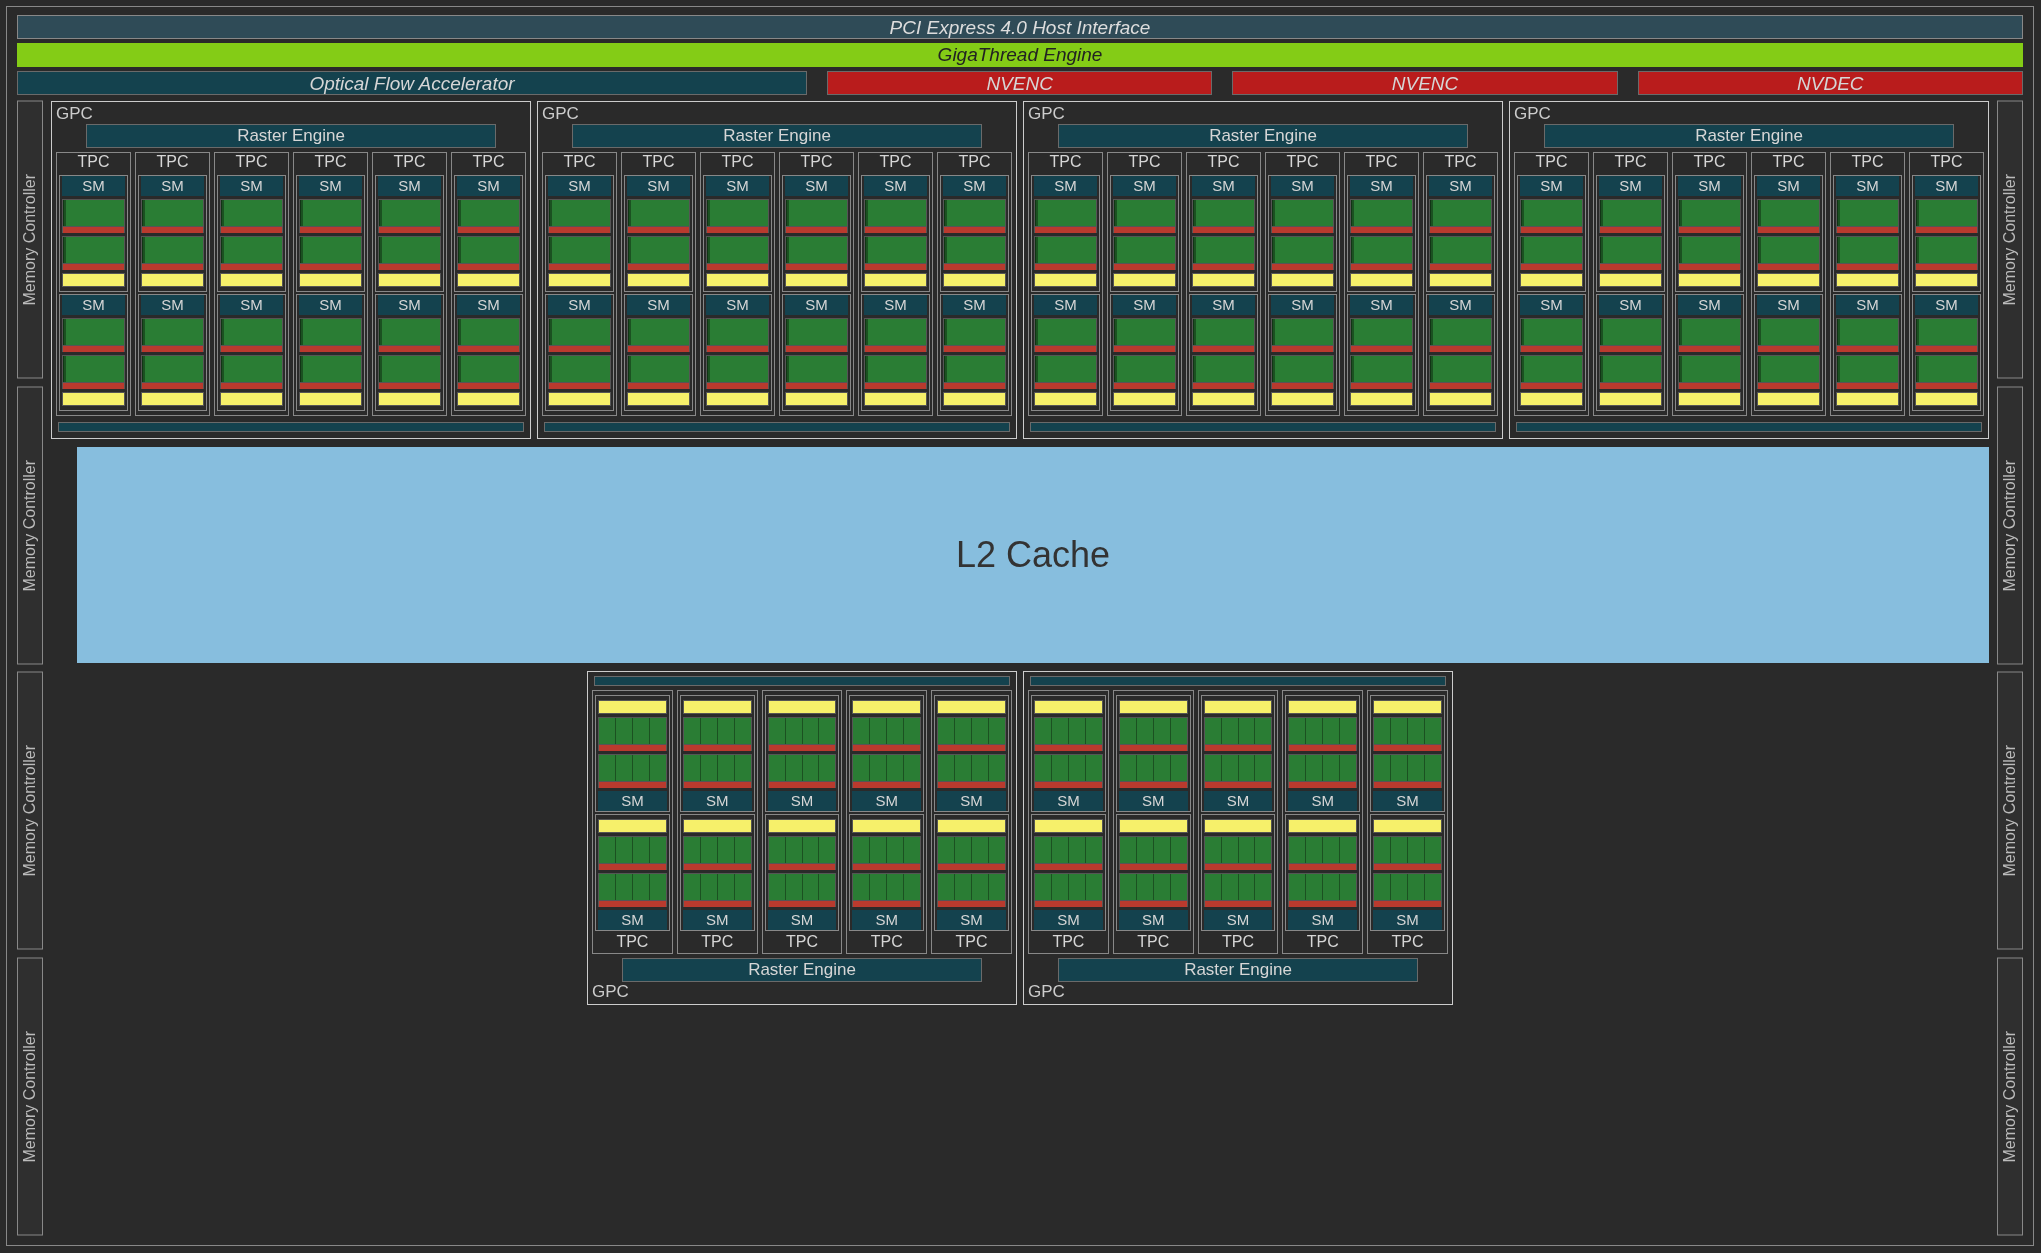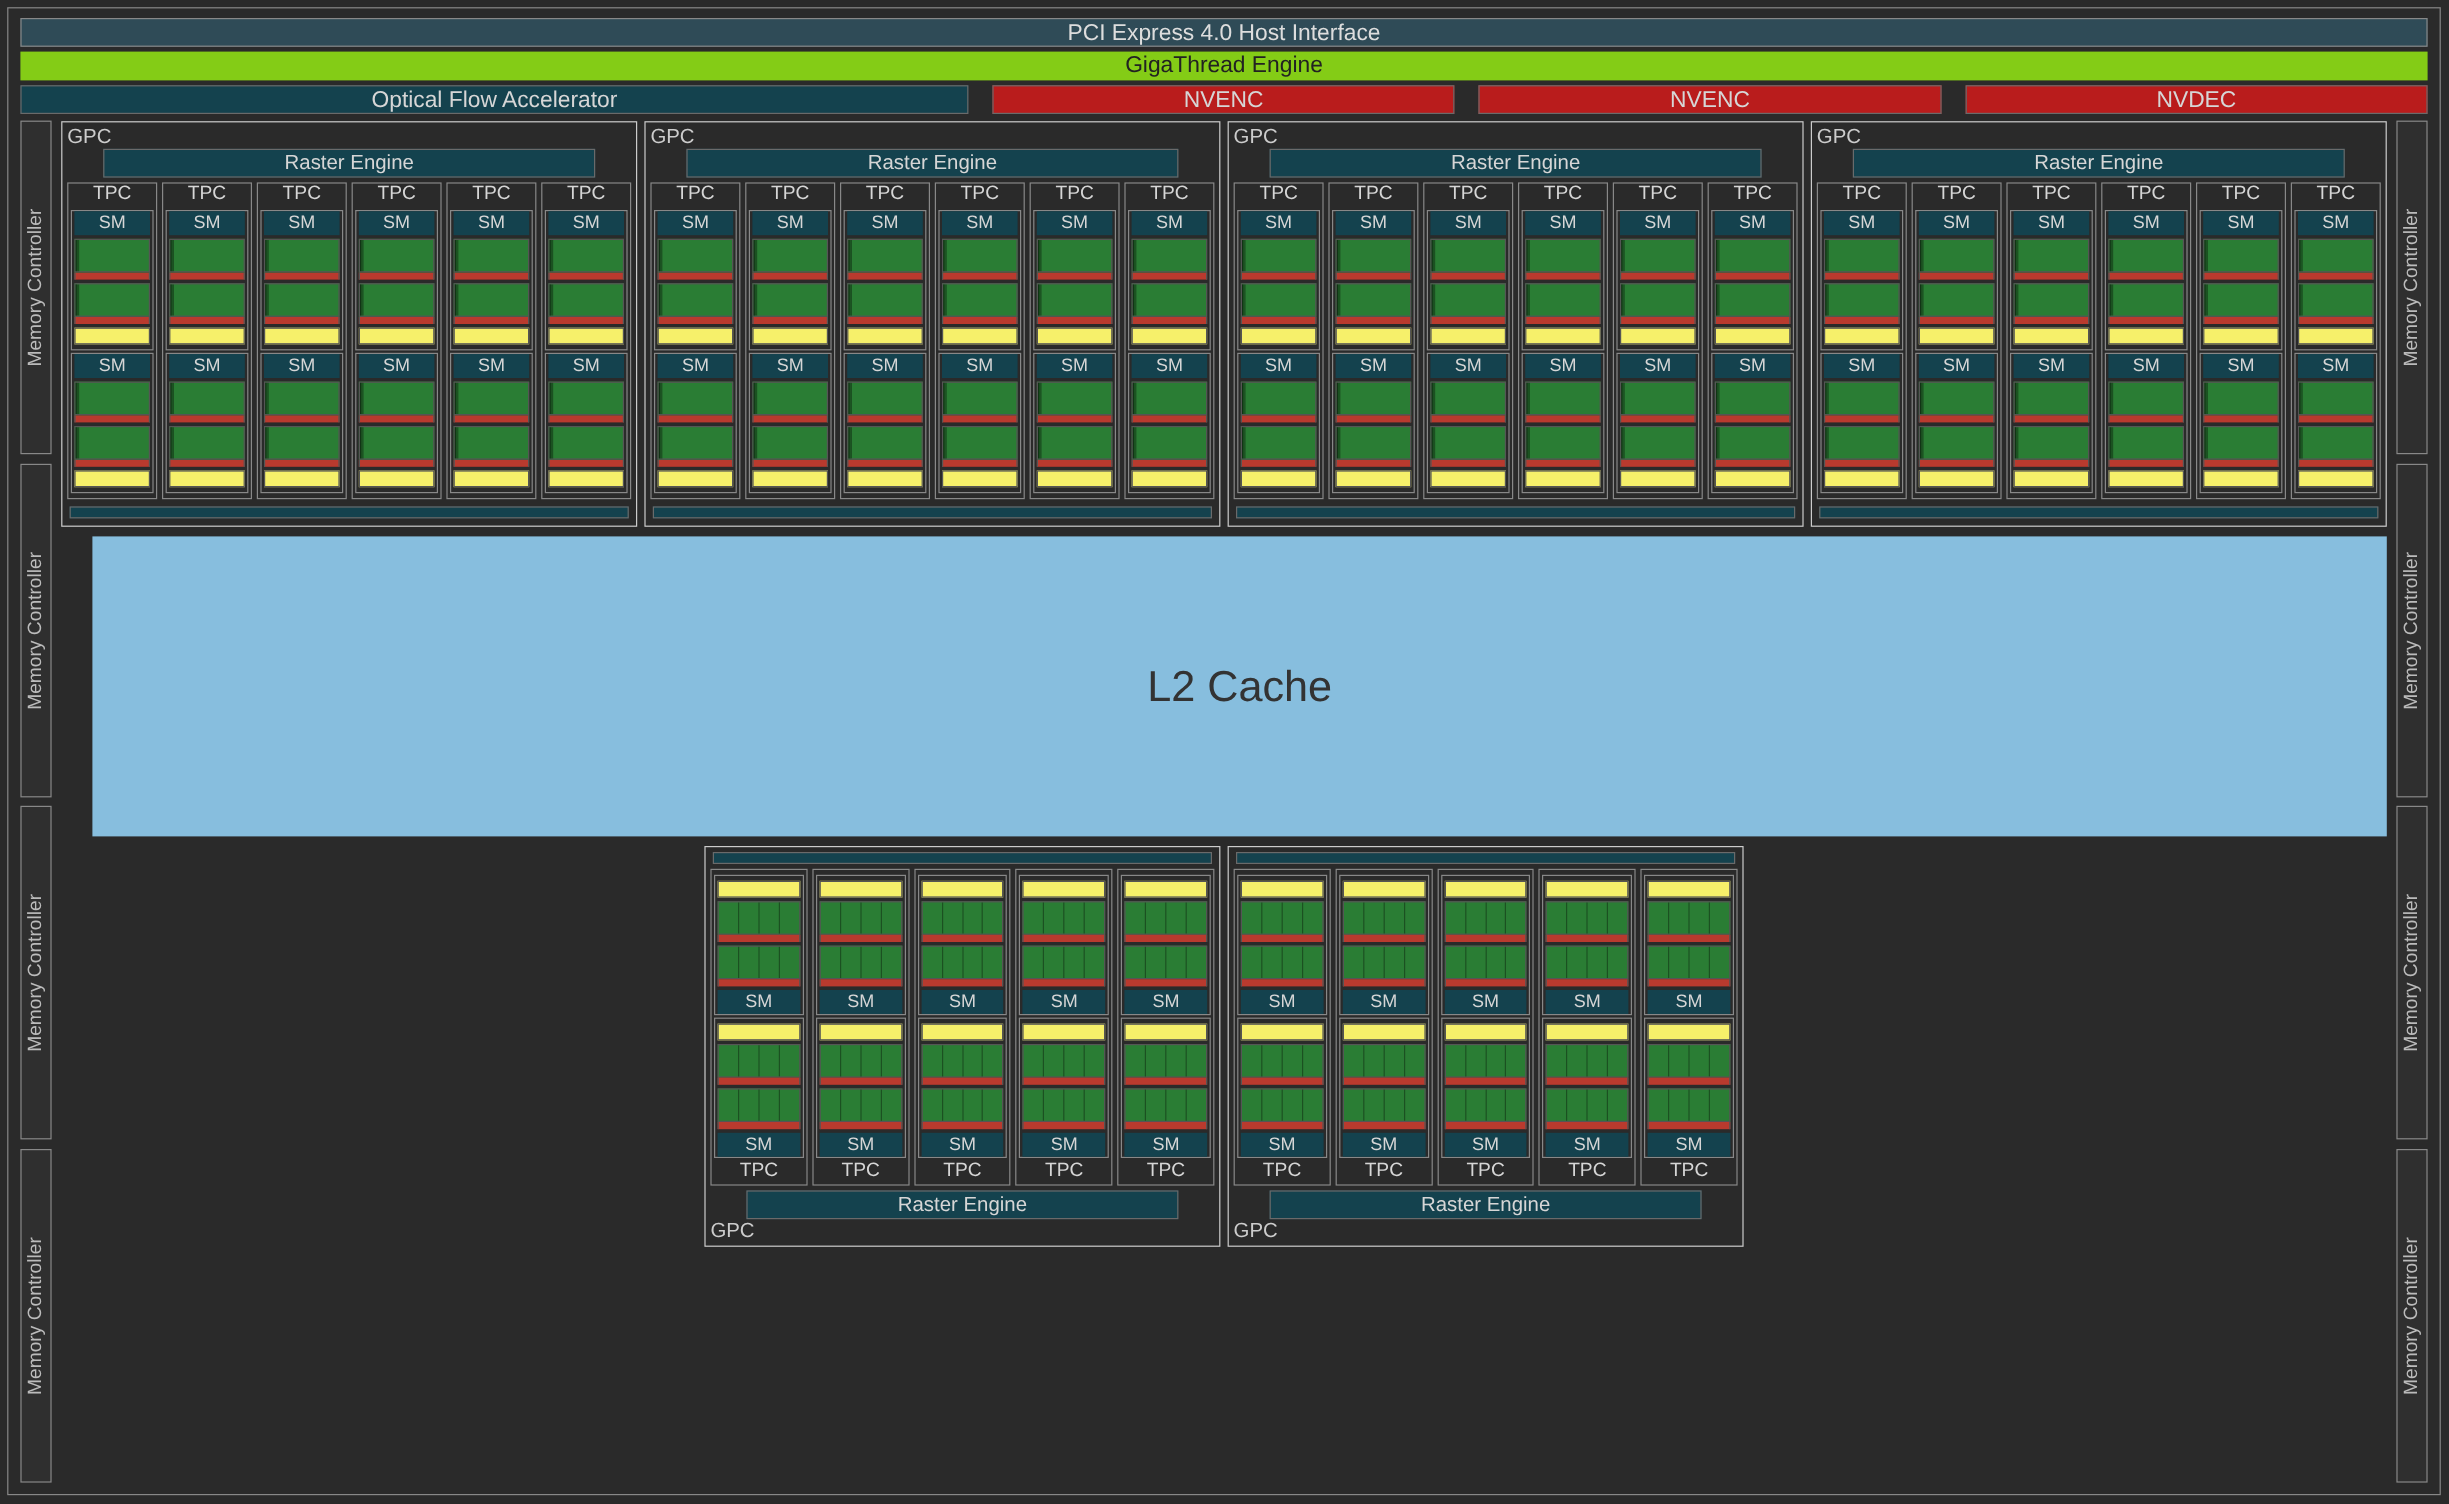--- a/index.html
+++ b/index.html
@@ -14,21 +14,21 @@
   .outer {
     width: 2028px;
     height: 1240px;
     margin: 6px;
     background: #2a2a2a;
     border: 1px solid #888;
     padding: 8px 10px 10px 10px;
     display: flex;
     flex-direction: column;
   }
-  .top-bars { display:flex; flex-direction:column; gap:4px; }
+  .top-bars { display:flex; flex-direction:column; gap:4px;font-style:italic; }
   .bar { text-align:center; font-size:19px; line-height:24px; height:24px; }
   .bar.pcie   { background:#2f4b57; border:1px solid #888; color:#ddd; }
   .bar.gte    { background:#84cc16; color:#222; }
   .bar-row { display:flex; gap:20px; }
   .bar.ofa  { flex:0 0 790px; background:#14424e; border:1px solid #6a6a6a; }
   .bar.enc  { flex:1 1 0; background:#b91c1c; border:1px solid #6a6a6a; }
 
   .main-area { flex:1 1 auto; display:flex; margin-top:6px; }
   .memcol { width:26px; display:flex; flex-direction:column; gap:8px; }
   .memcol.left {}
@@ -74,21 +74,21 @@
   .sm .cores>div{position:absolute;top:0;bottom:0;width:1px;background:rgba(0,0,0,.35);}
   .sm .redbar { height:6px; background:#b93a2e; margin:-3px 0 3px 0; border-left:1px solid #555; border-right:1px solid #555; }
   .sm .yellow { height:14px; background:#f6f06a; border:1px solid #555; }
   .gpc .footstrip { background:#14424e; height:10px; margin:6px 2px 0 2px; border:1px solid #6a6a6a; }
 
   .l2 {
     background:#87bede;
     color:#333;
     font-size:36px;
     display:flex; align-items:center; justify-content:center;
-    height: 250px;
+    height: 216px;
     margin-left: 26px;
   }
 
   .gpc-row-bottom { display:flex; justify-content:center; gap:6px; }
   .gpcB {
     width: 430px;
     border:1px solid #ccc;
     padding:4px 4px 2px 4px;
     display:flex; flex-direction:column;
   }

